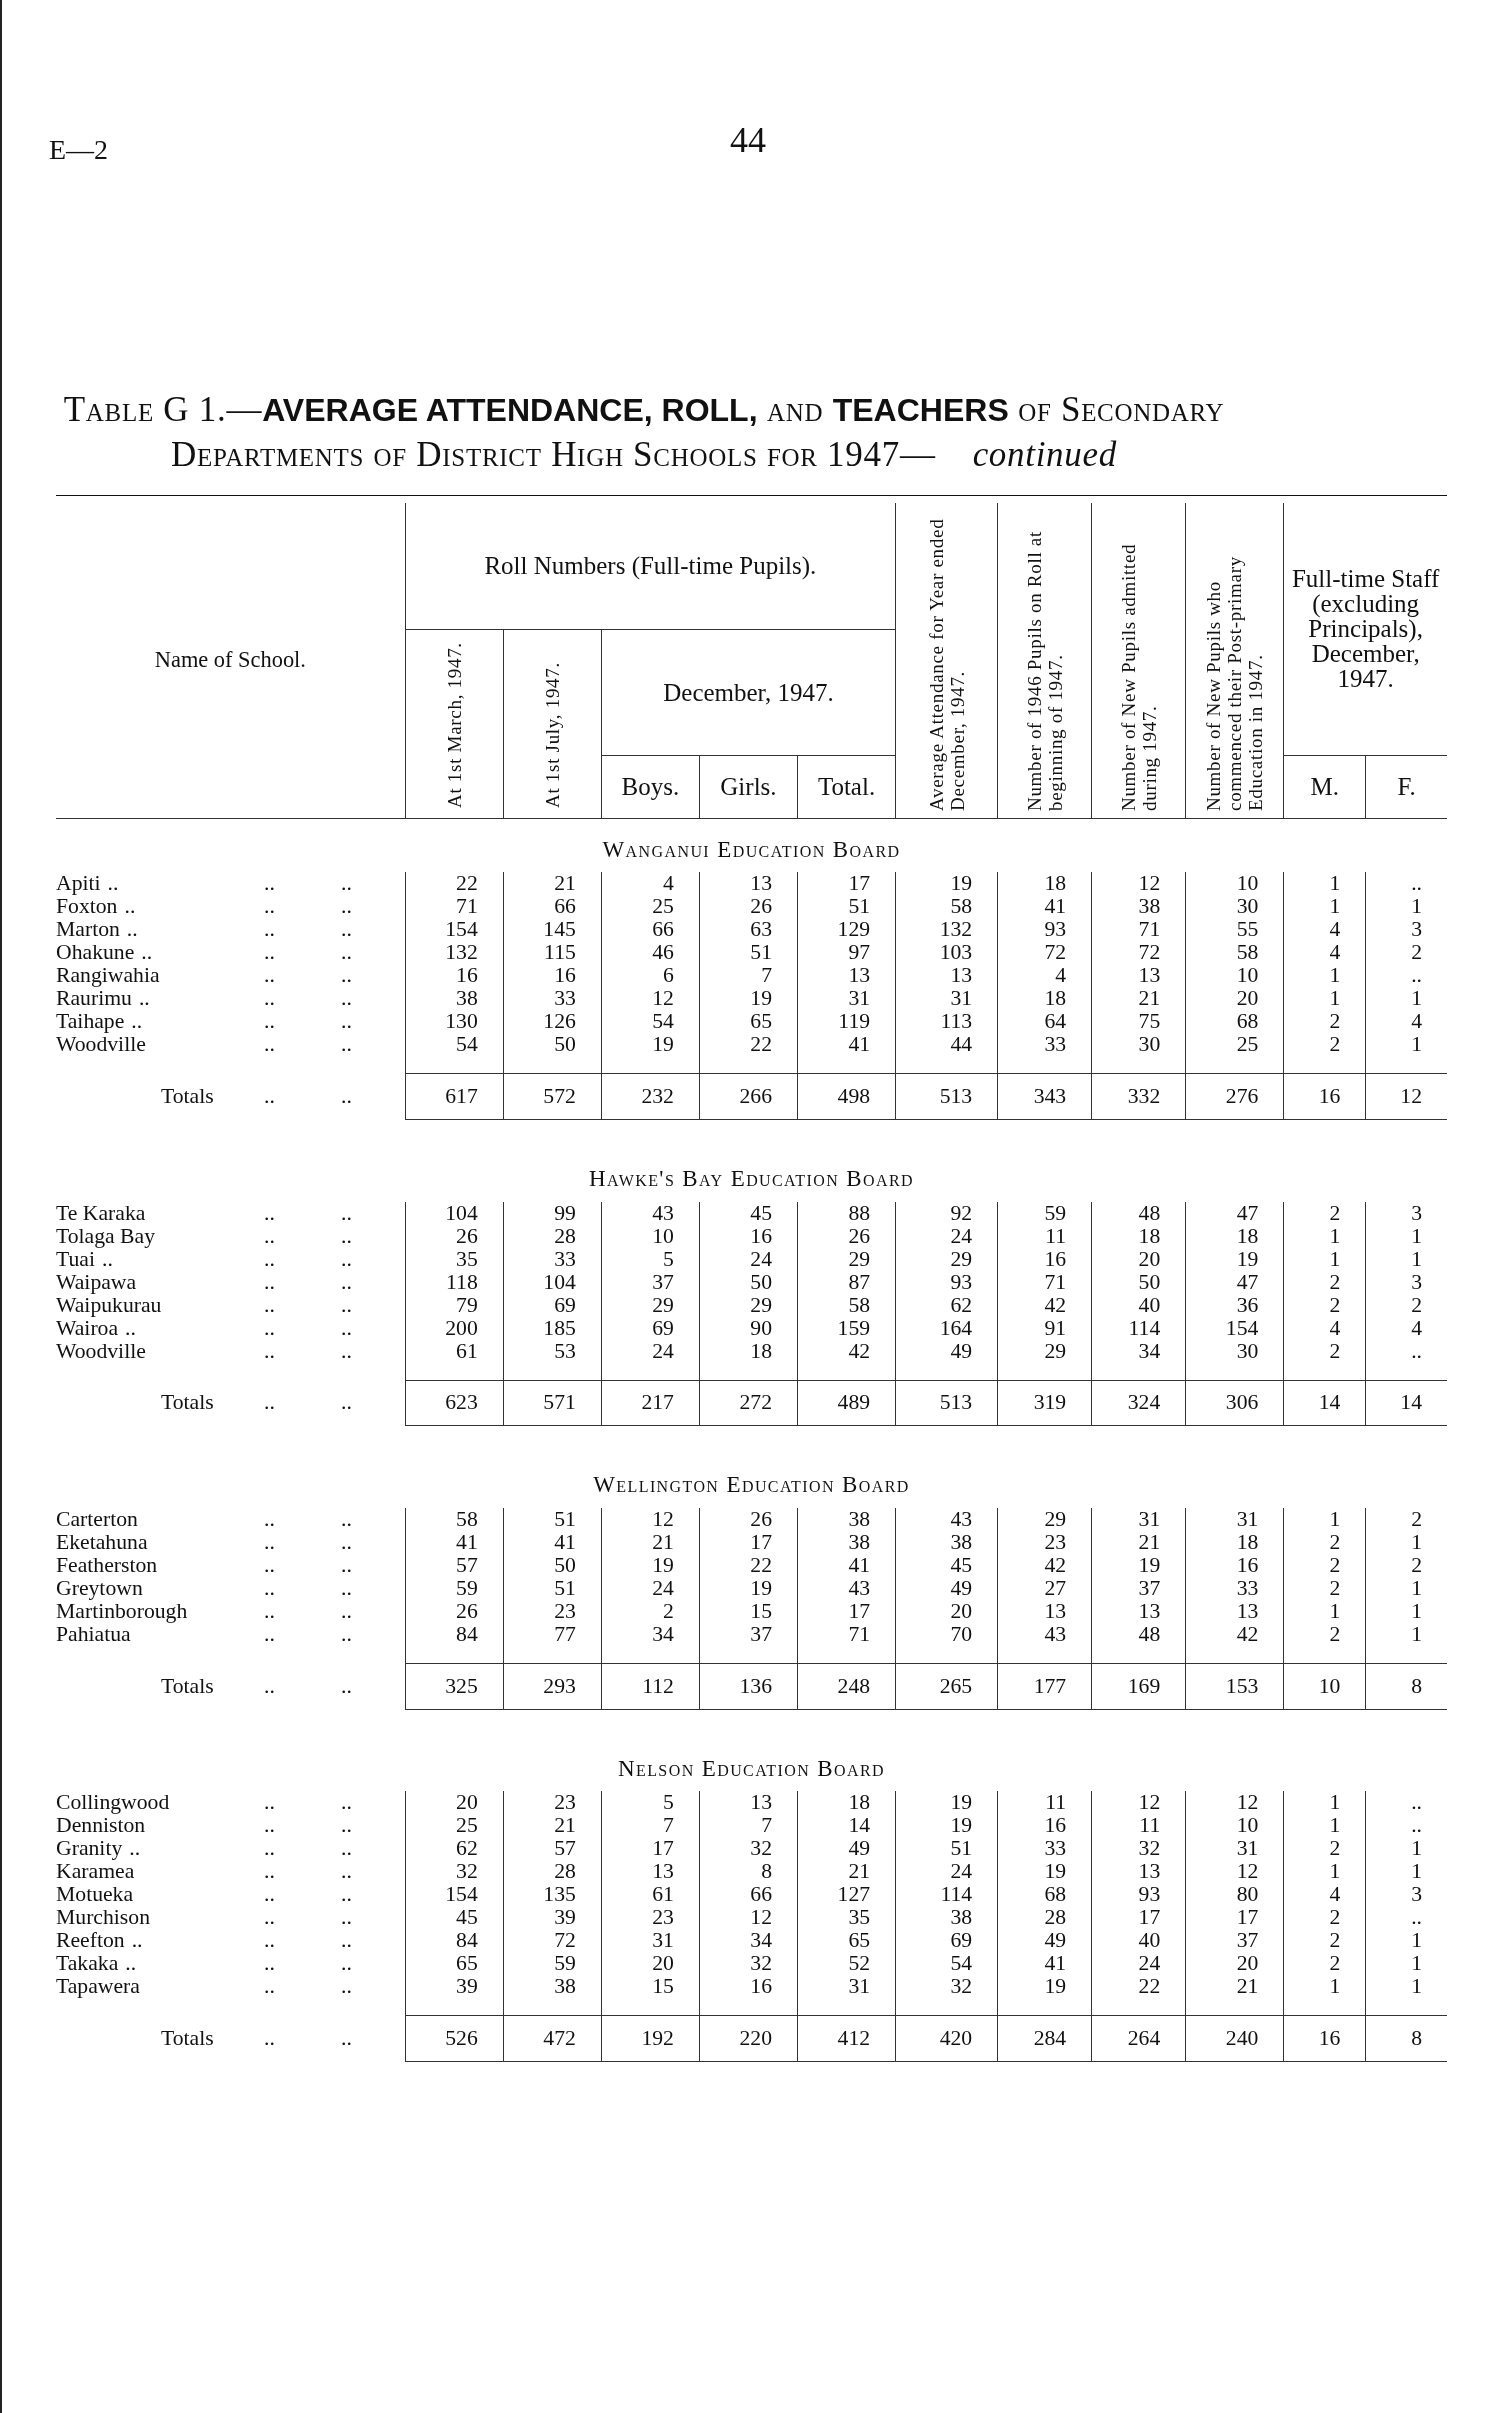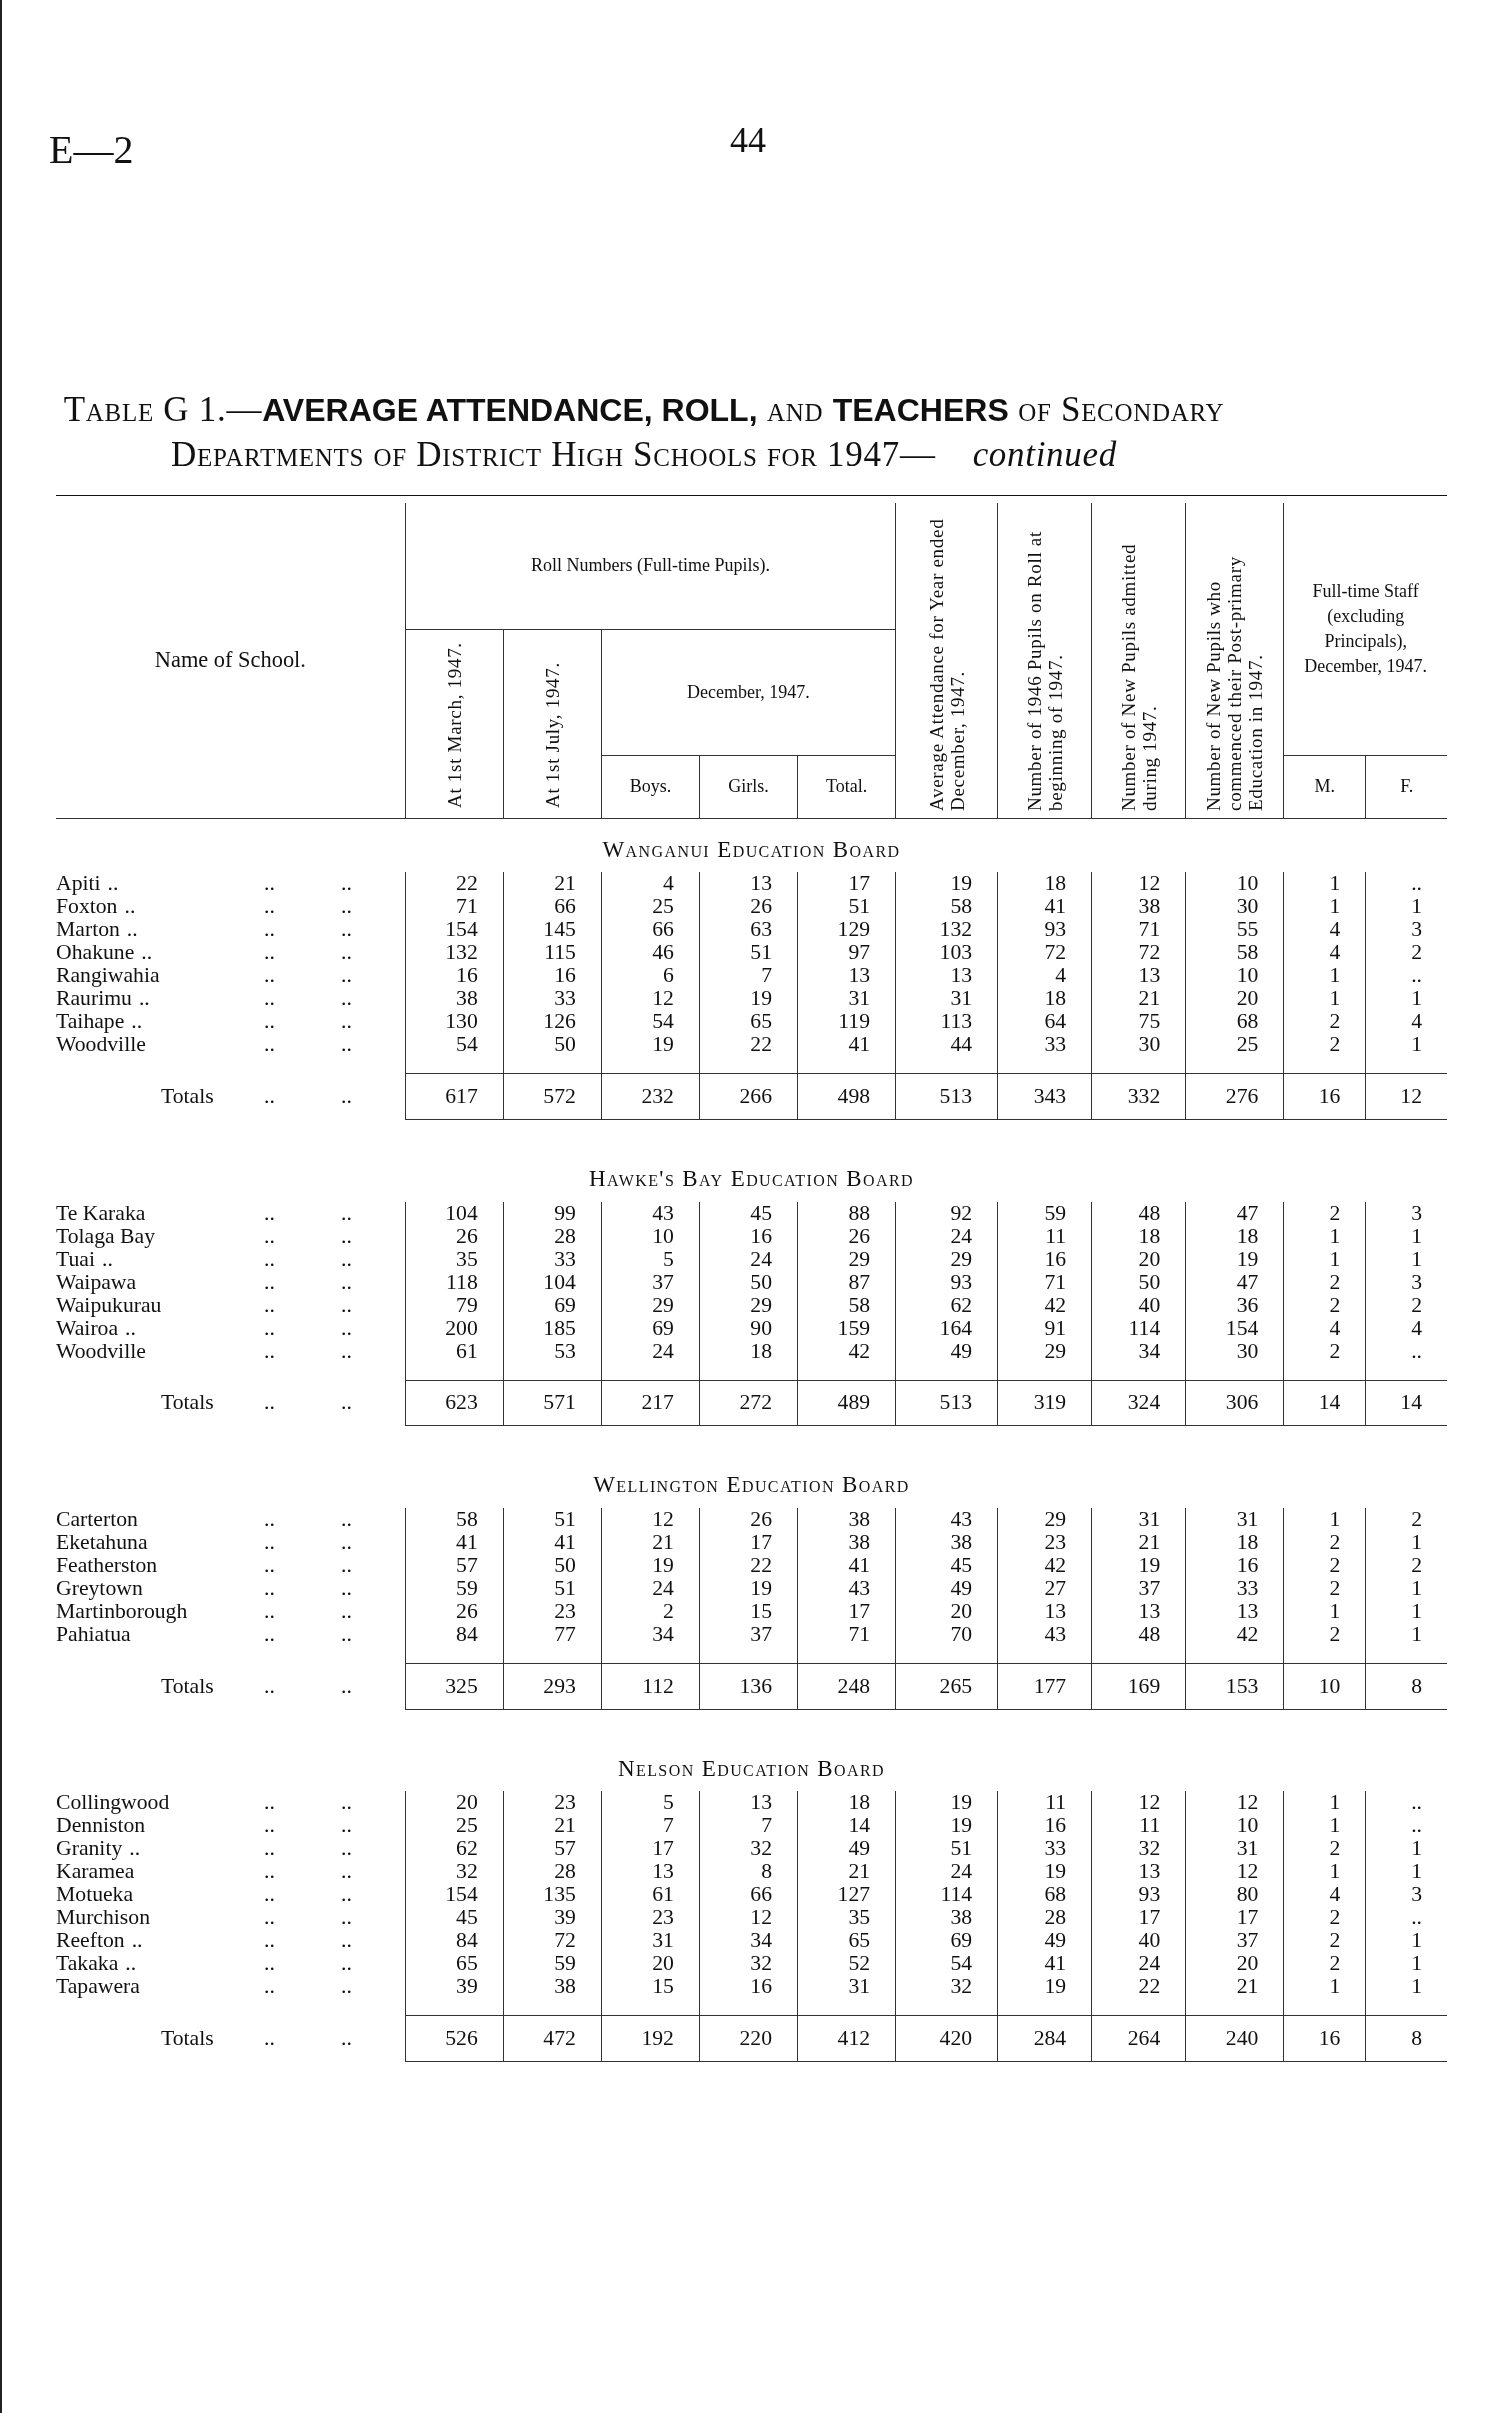--- a/index.html
+++ b/index.html
@@ -1,21 +1,21 @@
 <!DOCTYPE html>
 <html style="font-size:11.2px"><head>
 <meta charset="utf-8">
 <style>
   html, body { margin:0; padding:0; background:#ffffff; }
   body {
     width:1511px; height:2413px; position:relative; overflow:hidden;
     font-family:"Liberation Serif","DejaVu Serif",serif; color:#111;
   }
   .page-edge { position:absolute; left:0; top:0; width:2.1px; height:2413px; background:#222; }
-  .page-code { position:absolute; left:49px; top:126px; font-size:40px; }
+  .page-code { position:absolute; left:49px; top:134px; font-size:28px; }
   .page-num  { position:absolute; left:730px; top:119px; font-size:36px; }
   .title {
     position:absolute; left:0; width:1288px; text-align:center; font-size:35px; letter-spacing:0.7px;
   }
   .title.l1 { top:390px; }
   .title.l2 { top:435px; }
   .title .sc { font-variant:small-caps; }
   .title b { font-family:"Liberation Sans","DejaVu Sans",sans-serif; font-weight:bold; font-size:32px; letter-spacing:0; }
   .title i { font-style:italic;margin-left:37px; }
   .rule { position:absolute; background:#111; }
@@ -25,21 +25,21 @@
     border-collapse:collapse; table-layout:fixed; font-size:21.7px;
   }
   table.data th, table.data td { padding:0; }
   .hdr th { font-weight:normal; vertical-align:middle; text-align:center; border-left:1px solid #333; }
   .hdr th.name { border-left:none; font-size:22.4px; }
   .vert {
     writing-mode:vertical-rl; transform:rotate(180deg);
     font-size:19px; line-height:21px; margin:0 auto; text-align:left; display:inline-block;
     letter-spacing:0.7px;
   }
-  .hdr .plain { font-size:18px; line-height:25px; }
+  .hdr .plain { font-size:25px; line-height:25px; }
   .subrule { border-bottom:1px solid #333; }
 
   tr.board td {
     text-align:center; font-variant:small-caps; font-size:23px; letter-spacing:1.4px;
     padding-top:18px; padding-bottom:9.8px;
   }
   tr.row td { line-height:23px; }
   tr.row td.num, tr.tot td.num {
     text-align:right; padding-right:25px; border-left:1px solid #333;
   }

